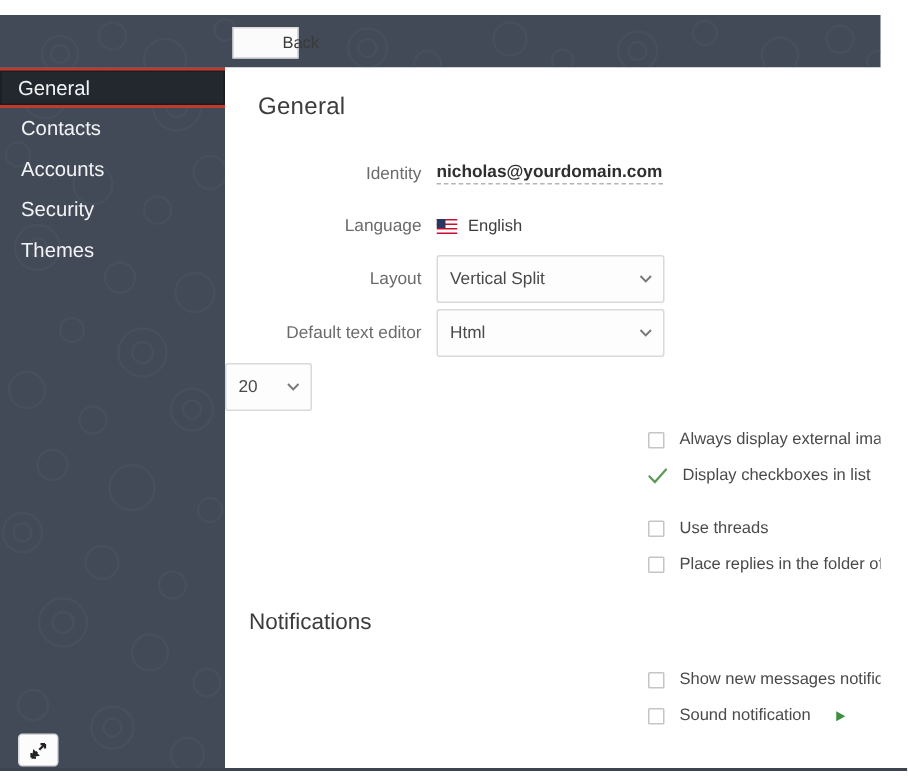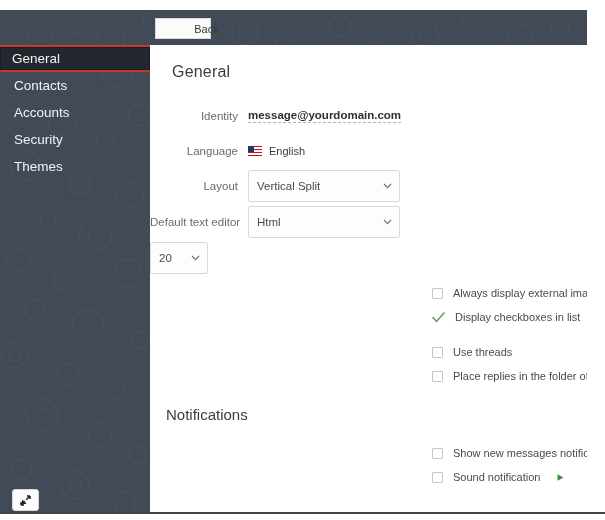--- a/index.html
+++ b/index.html
@@ -56,21 +56,21 @@
     left: 0; top: 0;
     width: 100%; height: 100%;
     pointer-events: none;
     opacity: .5;
   }
 
   
   .back-btn {
     position: absolute;
     left: 155px; top: 18px;
-    width: 56px; height: 21px;
+    width: 44px; height: 21px;
     background: #fbfbfb;
     border: 1px solid #d9dadc;
     border-radius: 0;
     display: flex;
     align-items: center;
     justify-content: center;
     gap: 5px;
     font-size: 11px;
     color: #3a3a3a;
     box-sizing: border-box;
@@ -142,21 +142,21 @@
   
   .form-row {
     position: absolute;
     left: 0;
     width: 437px;
     height: 22px;
     display: flex;
     align-items: center;
   }
   .f-label {
-    width: 98px;
+    width: 141px;
     text-align: right;
     font-size: 11.5px;
     color: #6b6b6b;
     padding-right: 10px;
     box-sizing: border-box;
     white-space: nowrap;
   }
   .f-value { display: flex; align-items: center; }
 
   .identity-val {
@@ -350,21 +350,21 @@
     </svg>
   </div>
 
   <div class="content">
 
     <div class="page-title">General</div>
 
     <div class="form-row" style="top:60px">
       <div class="f-label">Identity</div>
       <div class="f-value">
-        <span class="identity-val">message@yourdomain.com</span>
+        <span class="identity-val">nicholas@yourdomain.com</span>
       </div>
     </div>
 
     <div class="form-row" style="top:95px">
       <div class="f-label">Language</div>
       <div class="f-value">
         <span class="lang-val">
           <span class="flag">
             <span class="stripe" style="top:0"></span>
             <span class="stripe" style="top:2.86px"></span>

